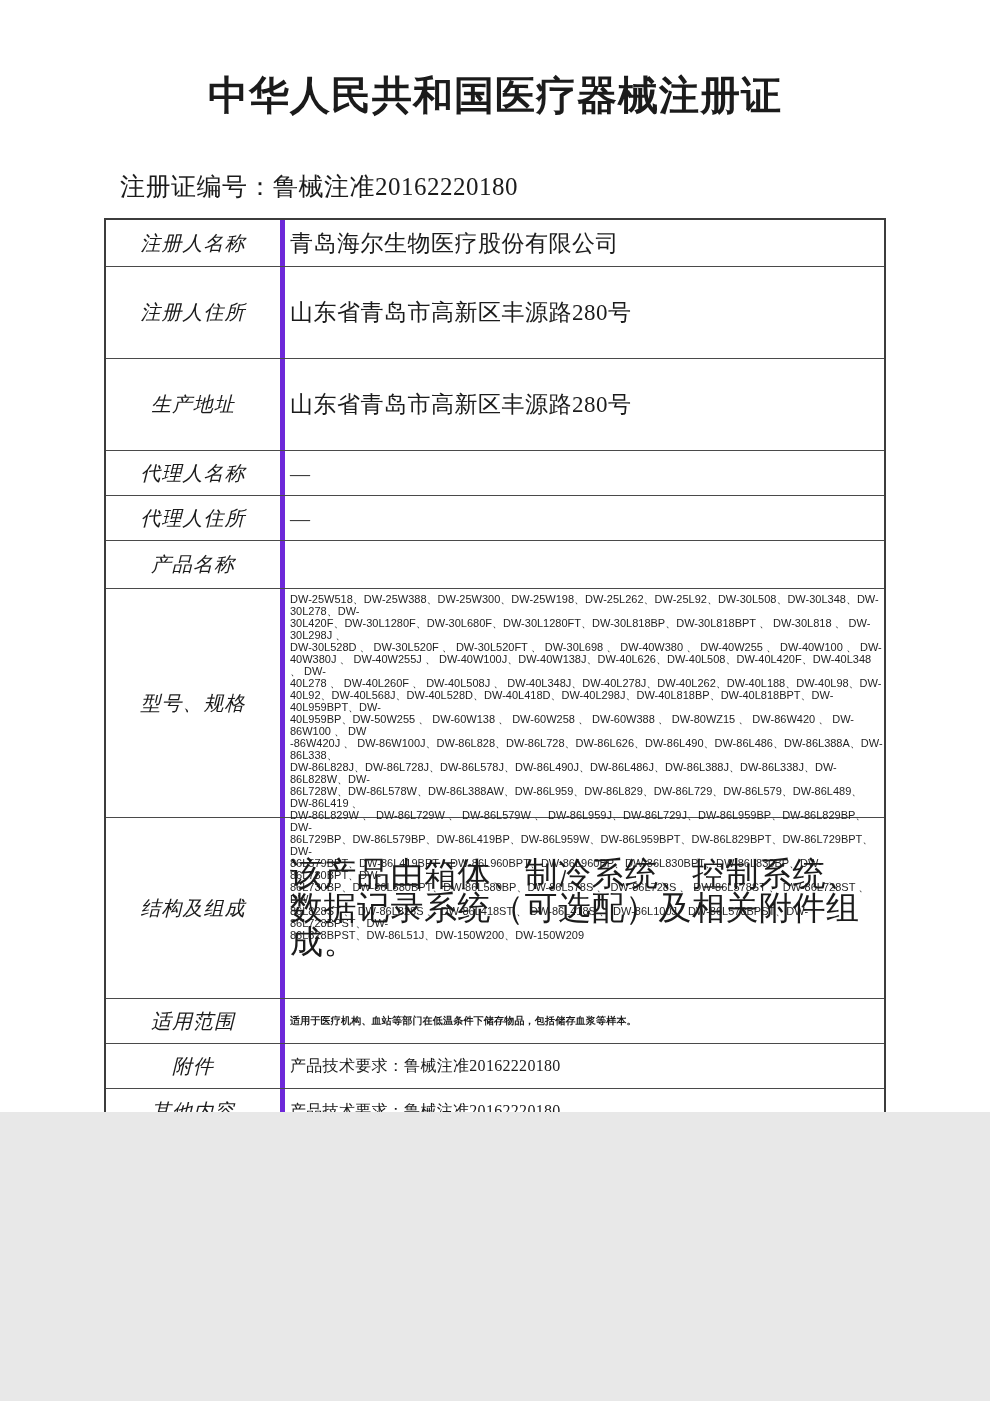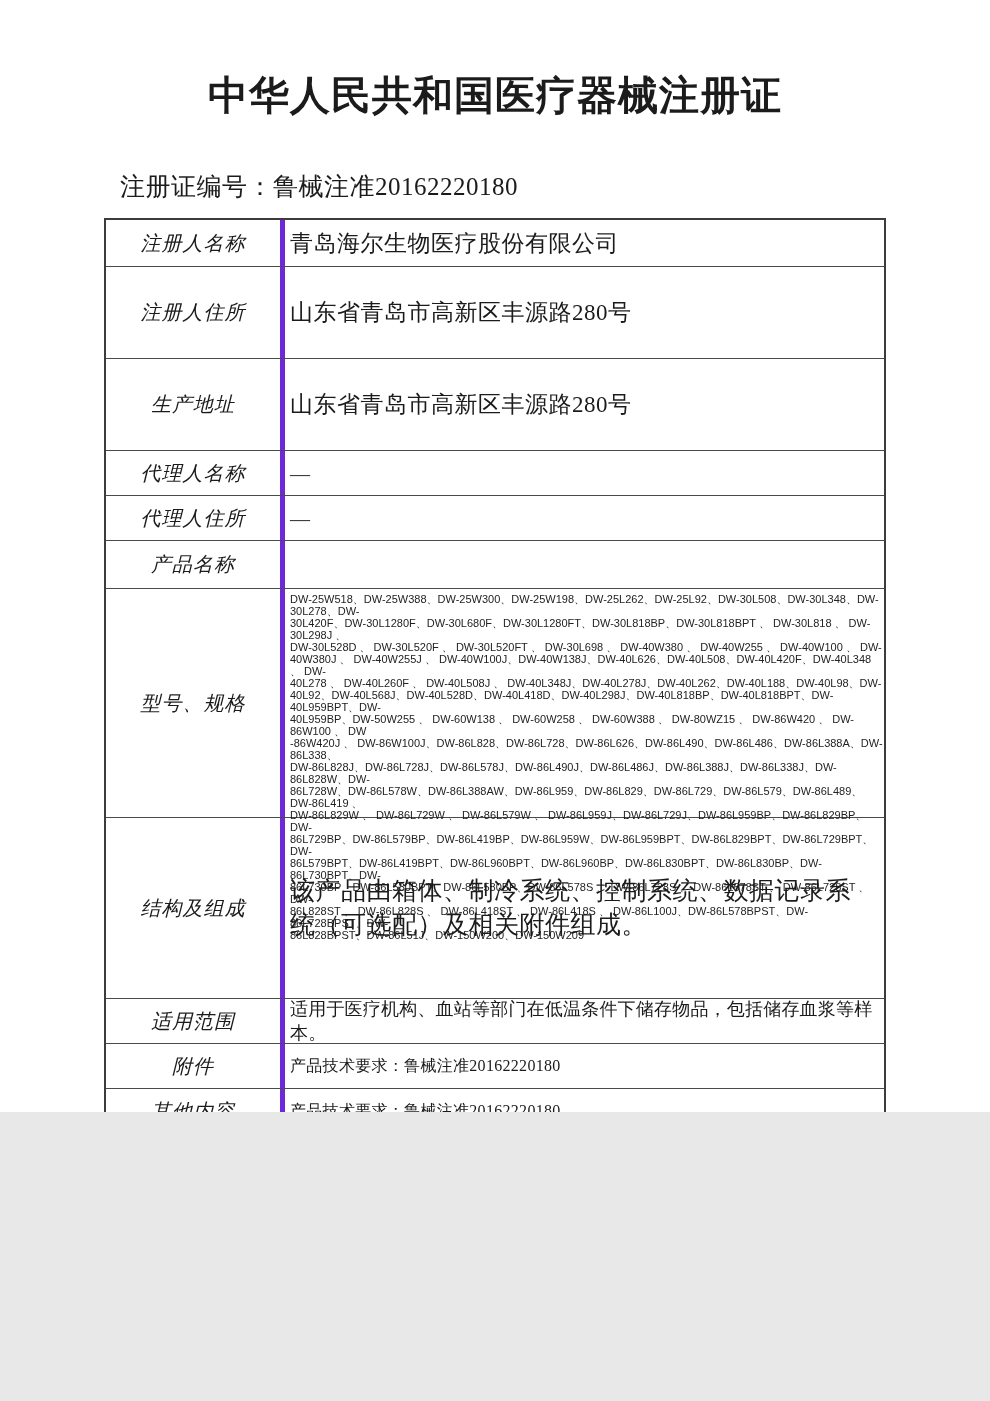--- a/index.html
+++ b/index.html
@@ -32,22 +32,22 @@
   .r1{height:47px}.r2{height:92px}.r3{height:92px}.r4{height:45px}.r5{height:45px}
   .r6{height:48px}.r7{height:229px}.r8{height:181px}.r9{height:45px}.r10{height:45px}
   .r11{height:46px}.r12{height:48px}
   .v-lg{font-size:23px;letter-spacing:.5px;}
   .v-dash{font-size:20px;align-items:flex-start;padding-top:12px;color:#333;}
   .v-models{
     font-size:11px;line-height:12px;align-items:flex-start;padding-top:4px;
     white-space:pre-line;letter-spacing:0;color:#222;
     font-family:Liberation Sans, sans-serif;
   }
-  .v-struct{font-size:25px;line-height:34px;padding-right:10px;letter-spacing:.5px;}
-  .v-scope{font-size:18px;letter-spacing:.2px;}
+  .v-struct{font-size:33px;line-height:34px;padding-right:10px;letter-spacing:.5px;}
+  .v-scope{font-size:10px;letter-spacing:.2px;font-weight:bold;}
   .v-attach{font-size:16px;letter-spacing:.3px;}
   .v-note{font-size:16.5px;margin-left:29px;}
   .foot-line{position:absolute;font-size:18px;letter-spacing:.5px;}
   .f-dept{left:143px;top:1193px;}
   .f-approve{left:535px;top:1193px;margin-left:36px;}
   .f-effect{left:535px;top:1235px;}
   .f-expire{left:535px;top:1276px;}
   .f-sealnote{left:618px;top:1305px;font-size:17px;}
   .stamp{
     position:absolute;left:718px;top:1158px;width:200px;height:210px;

